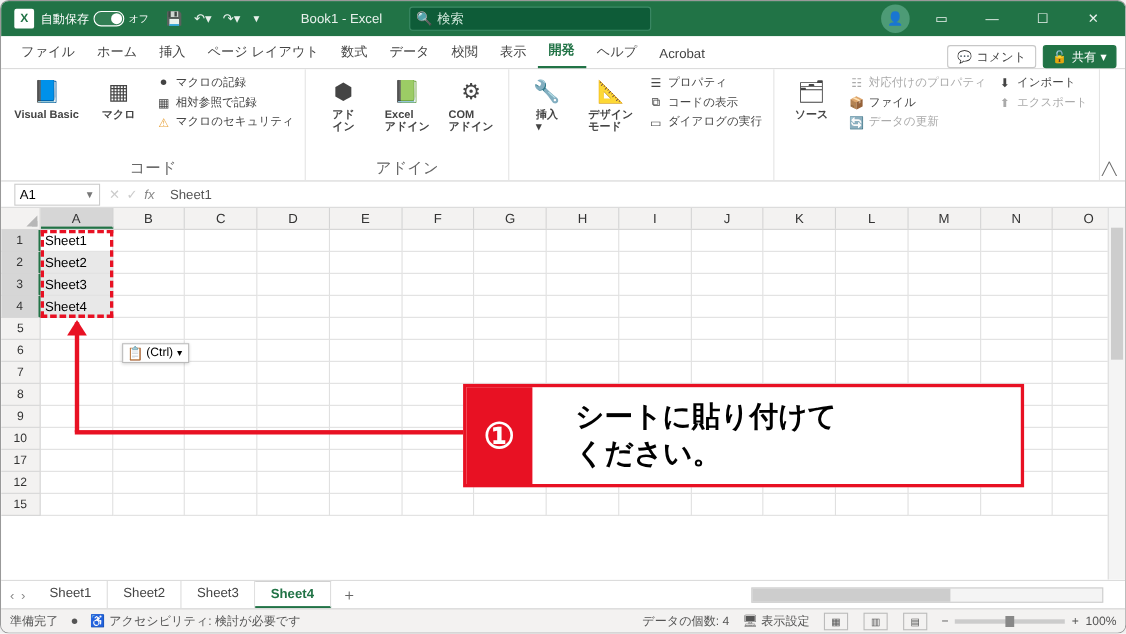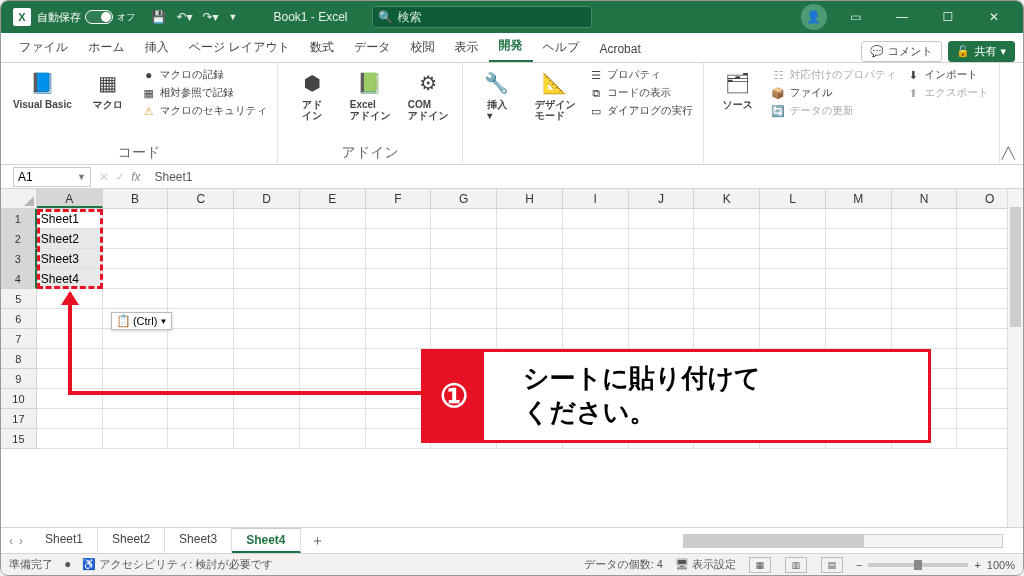--- a/index.html
+++ b/index.html
@@ -476,20 +476,38 @@
           <div class="cell"></div>
           <div class="cell"></div>
           <div class="cell"></div>
           <div class="cell"></div>
           <div class="cell"></div>
           <div class="cell"></div>
           <div class="cell"></div>
           <div class="cell"></div>
         </div>
         <div class="row">
+          <div class="rh">12</div>
+          <div class="cell"></div>
+          <div class="cell"></div>
+          <div class="cell"></div>
+          <div class="cell"></div>
+          <div class="cell"></div>
+          <div class="cell"></div>
+          <div class="cell"></div>
+          <div class="cell"></div>
+          <div class="cell"></div>
+          <div class="cell"></div>
+          <div class="cell"></div>
+          <div class="cell"></div>
+          <div class="cell"></div>
+          <div class="cell"></div>
+          <div class="cell"></div>
+        </div>
+        <div class="row">
           <div class="rh">15</div>
           <div class="cell"></div>
           <div class="cell"></div>
           <div class="cell"></div>
           <div class="cell"></div>
           <div class="cell"></div>
           <div class="cell"></div>
           <div class="cell"></div>
           <div class="cell"></div>
           <div class="cell"></div>

